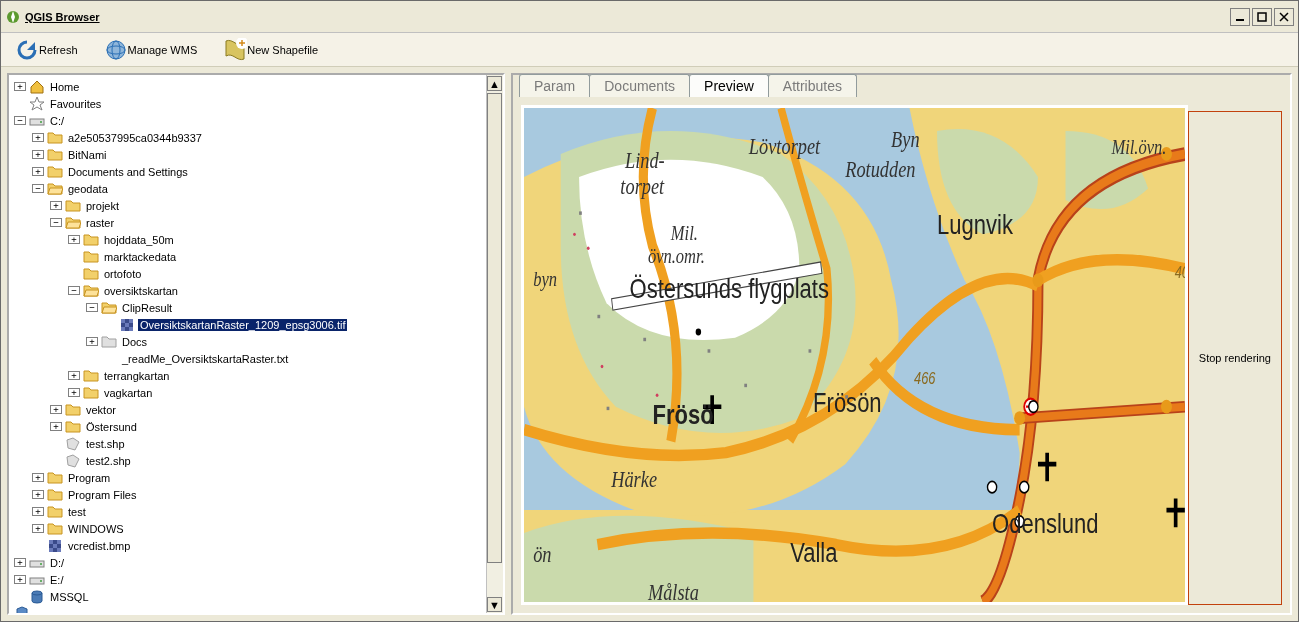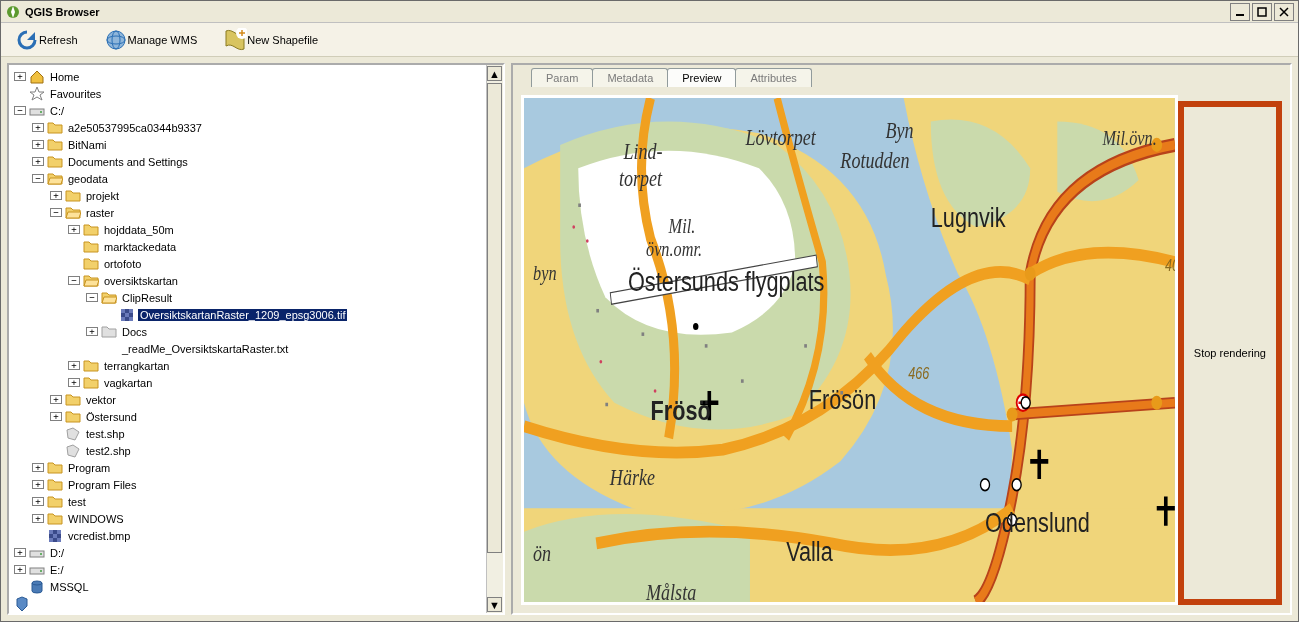--- a/index.html
+++ b/index.html
@@ -1,20 +1,20 @@
 <!DOCTYPE html>
 <html><head>
 <meta charset="utf-8">
 <style>
   * { box-sizing: border-box; }
   html, body { margin: 0; padding: 0; height: 100%; font-family: Tahoma, Verdana, sans-serif; font-size: 11px; color: #000; }
   body { background: #ece9d8; overflow: hidden; }
 
   .window { width: 1299px; height: 622px; border: 1px solid #6a6a6a; display: flex; flex-direction: column; background: #ece9d8; }
-  .titlebar { background: #ece9d8; height: 22px; display: flex; align-items: center; border-bottom: 1px solid #c0c0c0; }
+  .titlebar { background: #ece9d8; height: 32px; display: flex; align-items: center; border-bottom: 1px solid #c0c0c0; text-decoration: underline; }
   .titlebar .appicon { width: 16px; height: 16px; margin: 0 4px 0 4px; display:flex;align-items:center;justify-content:center;}
   .titlebar .title { font-weight: bold; flex: 1; }
   .titlebar .tbbuttons { display: flex; gap: 2px; margin-right: 4px; }
   .tb-btn { width: 20px; height: 18px; background: #ece9d8; border: 1px solid #808080; display:flex;align-items:center;justify-content:center; font-family: monospace; font-size: 10px; cursor:default; }
   .tb-btn svg { width:10px;height:10px; }
 
   .toolbar { background: #f5f2e7; height: 34px; display:flex; align-items:center; padding: 0 8px; gap: 14px; border-bottom: 1px solid #d0cdb8; }
   .tbutton { display:flex; align-items:center; padding: 3px 6px; cursor:default; }
   .tbutton .icon { width: 24px; height: 24px; display:flex;align-items:center;justify-content:center; }
   .tbutton .label { }
@@ -34,34 +34,34 @@
   .expander.box { border:1px solid #808080; background:#fff; width:9px;height:9px; font-size:9px; line-height:7px; text-align:center; font-family:monospace; }
   .treeicon { width:16px;height:16px; flex:0 0 16px; margin-right:3px; display:flex;align-items:center;justify-content:center;}
   .treelabel { padding: 0 2px; }
   .treelabel.selected { background:#0a246a; color:#fff; }
   .tree-scrollbar { position:absolute; right:0; top:0; width:17px; height:100%; background: #f1efe2; border-left:1px solid #c0c0c0; }
   .scroll-arrow { width:15px;height:15px;background:#ece9d8;border:1px solid #808080;margin:0 auto;display:flex;align-items:center;justify-content:center;}
   .scroll-arrow.up { position:absolute;top:1px;right:1px;}
   .scroll-arrow.down { position:absolute;bottom:1px;right:1px;}
   .scroll-thumb { position:absolute; right:1px; top:18px; width:15px; height:470px; background:#ece9d8;border:1px solid #808080;}
 
-  .tabstrip { display:flex; padding-left:18px; height: 22px; align-items:flex-end; gap:0px; font-size: 11px; }
+  .tabstrip { display:flex; padding-left:6px; height: 22px; align-items:flex-end; gap:0px; font-size: 14px; }
   .tab { padding: 3px 14px; border:1px solid #919b9c; border-bottom:none; background:#f5f4ea; color:#7a7a7a; border-radius: 3px 3px 0 0; margin-right:-1px; cursor:default; }
   .tab.active { background:#fcfcfa; color:#000; position:relative; z-index:2; }
   .tabcontent { flex:1; display:flex; flex-direction:row; min-height:0; background:#ece9d8; padding:8px; }
   .preview-frame { flex:1; border:3px solid #fff; background:#fff; position:relative; overflow:hidden; }
 
   .map-svg { width:100%; height:100%; display:block; }
   .maptext { font-family: Georgia, 'Times New Roman', serif; font-style: italic; fill: #333; }
   .maptext.big { font-size: 24px; font-style: normal; font-family: Arial, sans-serif; fill:#222; }
   .maptext.med { font-size: 20px; }
   .maptext.sm { font-size: 18px; }
 
   .footer-row { display:flex; justify-content:flex-end; padding-top:6px; }
-  .std-btn { background: #ece9d8; border: 6px solid #c2410c; padding: 3px 10px; font: inherit; cursor:default; }
+  .std-btn { background: #ece9d8; border: 1px solid #c2410c; padding: 3px 10px; font: inherit; cursor:default; }
 
   .drive-icon svg, .folder svg, .house svg, .star svg, .filei svg, .dbicon svg { width:16px;height:16px; }
 </style>
 </head>
 <body>
 
 <div class="window">
 
   <div class="titlebar">
     <span class="appicon">
@@ -509,21 +509,21 @@
           <div class="scroll-arrow up">▲</div>
           <div class="scroll-thumb"></div>
           <div class="scroll-arrow down">▼</div>
         </div>
       </div>
     </div>
 
     <div class="panel right-panel">
       <div class="tabstrip">
         <div class="tab">Param</div>
-        <div class="tab">Metadata</div>
+        <div class="tab">Documents</div>
         <div class="tab active">Preview</div>
         <div class="tab">Attributes</div>
       </div>
       <div class="tabcontent">
         <div class="preview-frame">
           <svg class="map-svg" viewBox="0 0 720 430" preserveAspectRatio="none">
 
             <rect x="0" y="0" width="720" height="430" fill="#a8c9df"></rect>
 
             <path d="M420 0 L720 0 L720 430 L500 430 Q540 350 540 300 Q520 200 480 150 Q440 80 420 0 Z" fill="#f0d57a"></path>

